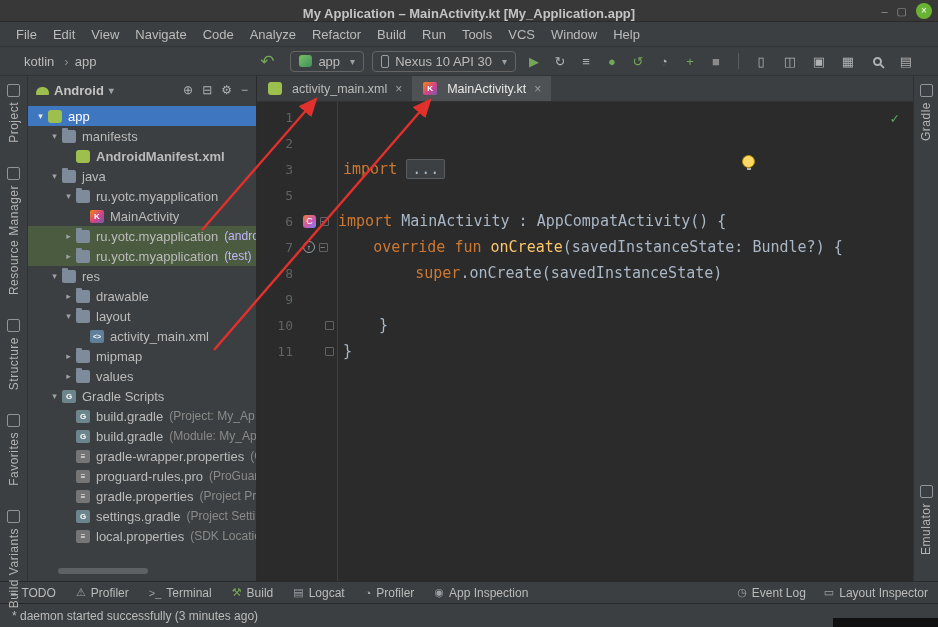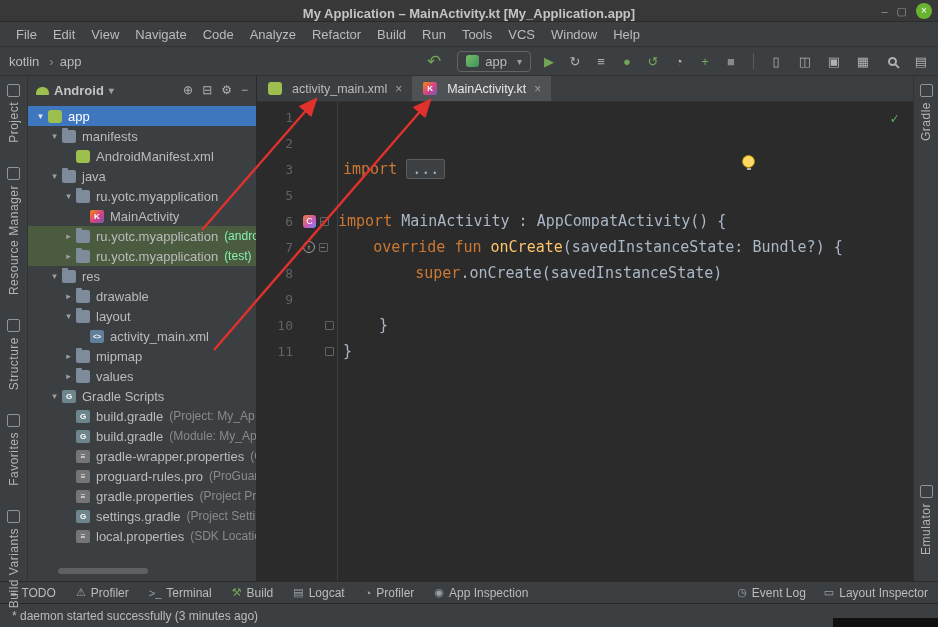--- a/index.html
+++ b/index.html
@@ -11,21 +11,21 @@
   .title-text{font-weight:bold;font-size:13px;color:#c4c4c4}
   .win-controls{position:absolute;right:6px;top:0;height:22px;display:flex;align-items:center;gap:9px}
   .win-btn{color:#9a9a9a;font-size:11px;line-height:1;cursor:default}
   .win-btn.close{width:16px;height:16px;border-radius:50%;background:#69b332;color:#fff;display:flex;align-items:center;justify-content:center;font-size:10px}
 
   
   .menubar{height:25px;background:#3c3f41;display:flex;align-items:center;padding-left:8px;flex:none;border-bottom:1px solid #333}
   .menu-item{padding:3px 8px;color:#bbb}
 
   
-  .toolbar{height:29px;background:#3c3f41;display:flex;align-items:center;padding:0 7px;border-bottom:1px solid #323232;flex:none}
+  .toolbar{height:29px;background:#3c3f41;display:flex;align-items:center;padding:0 22px;border-bottom:1px solid #323232;flex:none}
   .bc-item{color:#bbb;padding:0 2px}
   .bc-item + .bc-item::before{content:"›";color:#8a8a8a;margin:0 6px}
   .tb-right{margin-left:auto;display:flex;align-items:center;gap:8px}
   .sync-ic{color:#73a657;font-size:17px;margin-right:8px}
   .dd{display:flex;align-items:center;gap:6px;border:1px solid #646464;border-radius:4px;height:21px;padding:0 8px;color:#bbb}
   .dd::after{content:"▾";color:#9da0a3;font-size:10px;margin-left:4px}
   .ic-sm{width:13px;height:12px;border-radius:3px;background:linear-gradient(135deg,#77c163,#3f8f5f);flex:none}
   .i-phone{width:8px;height:13px;border:1.5px solid #9aa0a6;border-radius:2px;flex:none}
   .tb-btn{width:20px;text-align:center;font-size:13px;cursor:default}
   .tb-sep{width:1px;height:16px;background:#5a5a5a;margin:0 4px}
@@ -50,21 +50,21 @@
   .ph-icons{margin-left:auto;display:flex;gap:9px}
   .ph-ic{color:#afb1b3;font-size:12px}
   .tree{flex:1;overflow:hidden;padding-top:2px}
   .trow{height:20px;display:flex;align-items:center;white-space:nowrap;overflow:hidden;font-size:13px;color:#bbbbbb}
   .trow.sel{background:#3f76c0;color:#fff}
   .trow.test{background:#4b5b40}
   .chev{width:13px;font-size:9px;color:#9da0a3;flex:none;text-align:center}
   .trow.sel .chev{color:#e8e8e8}
   .tlabel{margin-left:1px}
   .tsfx{color:#8a8a8a;margin-left:6px;font-size:12px}
-  .trow.test .tsfx{color:#86efac}
+  .trow.test .tsfx{color:#c4b5fd}
   .hscroll{position:absolute;left:30px;bottom:7px;width:90px;height:6px;border-radius:3px;background:#5e6163}
 
   
   .ic{width:14px;height:13px;border-radius:2px;display:inline-flex;align-items:center;justify-content:center;font-size:8px;color:#fff;margin:0 5px 0 1px;flex:none;position:relative;font-weight:bold}
   .icf{background:#7d8b9a}
   .icf::before{content:"";position:absolute;top:-2px;left:0;width:6px;height:3px;background:#7d8b9a;border-radius:1px 1px 0 0}
   .ica{background:#9dbf4e;border-radius:3px}
   .ick{background:linear-gradient(135deg,#f88909,#d3418b 55%,#6d5faa)}
   .icx{background:#5f7f9b;font-size:7px}
   .icg{background:#6d858c}
@@ -145,20 +145,24 @@
   <div style="display:flex;align-items:center">
       <span class="bc-item">kotlin</span>
       <span class="bc-item">app</span>
     </div>
   <div class="tb-right">
     <span class="sync-ic">↶</span>
     <div class="dd">
       <span class="ic-sm"></span>
       <span>app</span>
     </div>
+    <div class="dd">
+      <span class="i-phone"></span>
+      <span>Nexus 10 API 30</span>
+    </div>
     <div style="display:flex;align-items:center;gap:6px">
         <span class="tb-btn" style="color: rgb(115, 166, 87);">▶</span>
         <span class="tb-btn" style="color: rgb(175, 177, 179);">↻</span>
         <span class="tb-btn" style="color: rgb(175, 177, 179);">≡</span>
         <span class="tb-btn" style="color: rgb(115, 166, 87);">●</span>
         <span class="tb-btn" style="color: rgb(115, 166, 87);">↺</span>
         <span class="tb-btn" style="color: rgb(175, 177, 179);">◔</span>
         <span class="tb-btn" style="color: rgb(115, 166, 87);">+</span>
         <span class="tb-btn" style="color: rgb(138, 138, 138);">■</span>
       </div>
@@ -215,21 +219,21 @@
         <div class="trow sel" style="padding-left: 6px;">
           <span class="chev">▾</span>
           <span class="ic ica"></span>
           <span class="tlabel">app</span>
         </div>
         <div class="trow" style="padding-left: 20px;">
           <span class="chev">▾</span>
           <span class="ic icf"></span>
           <span class="tlabel">manifests</span>
         </div>
-        <div class="trow" style="padding-left: 34px;">
+        <div class="trow" style="padding-left: 34px; font-weight: bold;">
           <span class="chev"></span>
           <span class="ic ica"></span>
           <span class="tlabel">AndroidManifest.xml</span>
         </div>
         <div class="trow" style="padding-left: 20px;">
           <span class="chev">▾</span>
           <span class="ic icf"></span>
           <span class="tlabel">java</span>
         </div>
         <div class="trow" style="padding-left: 34px;">

